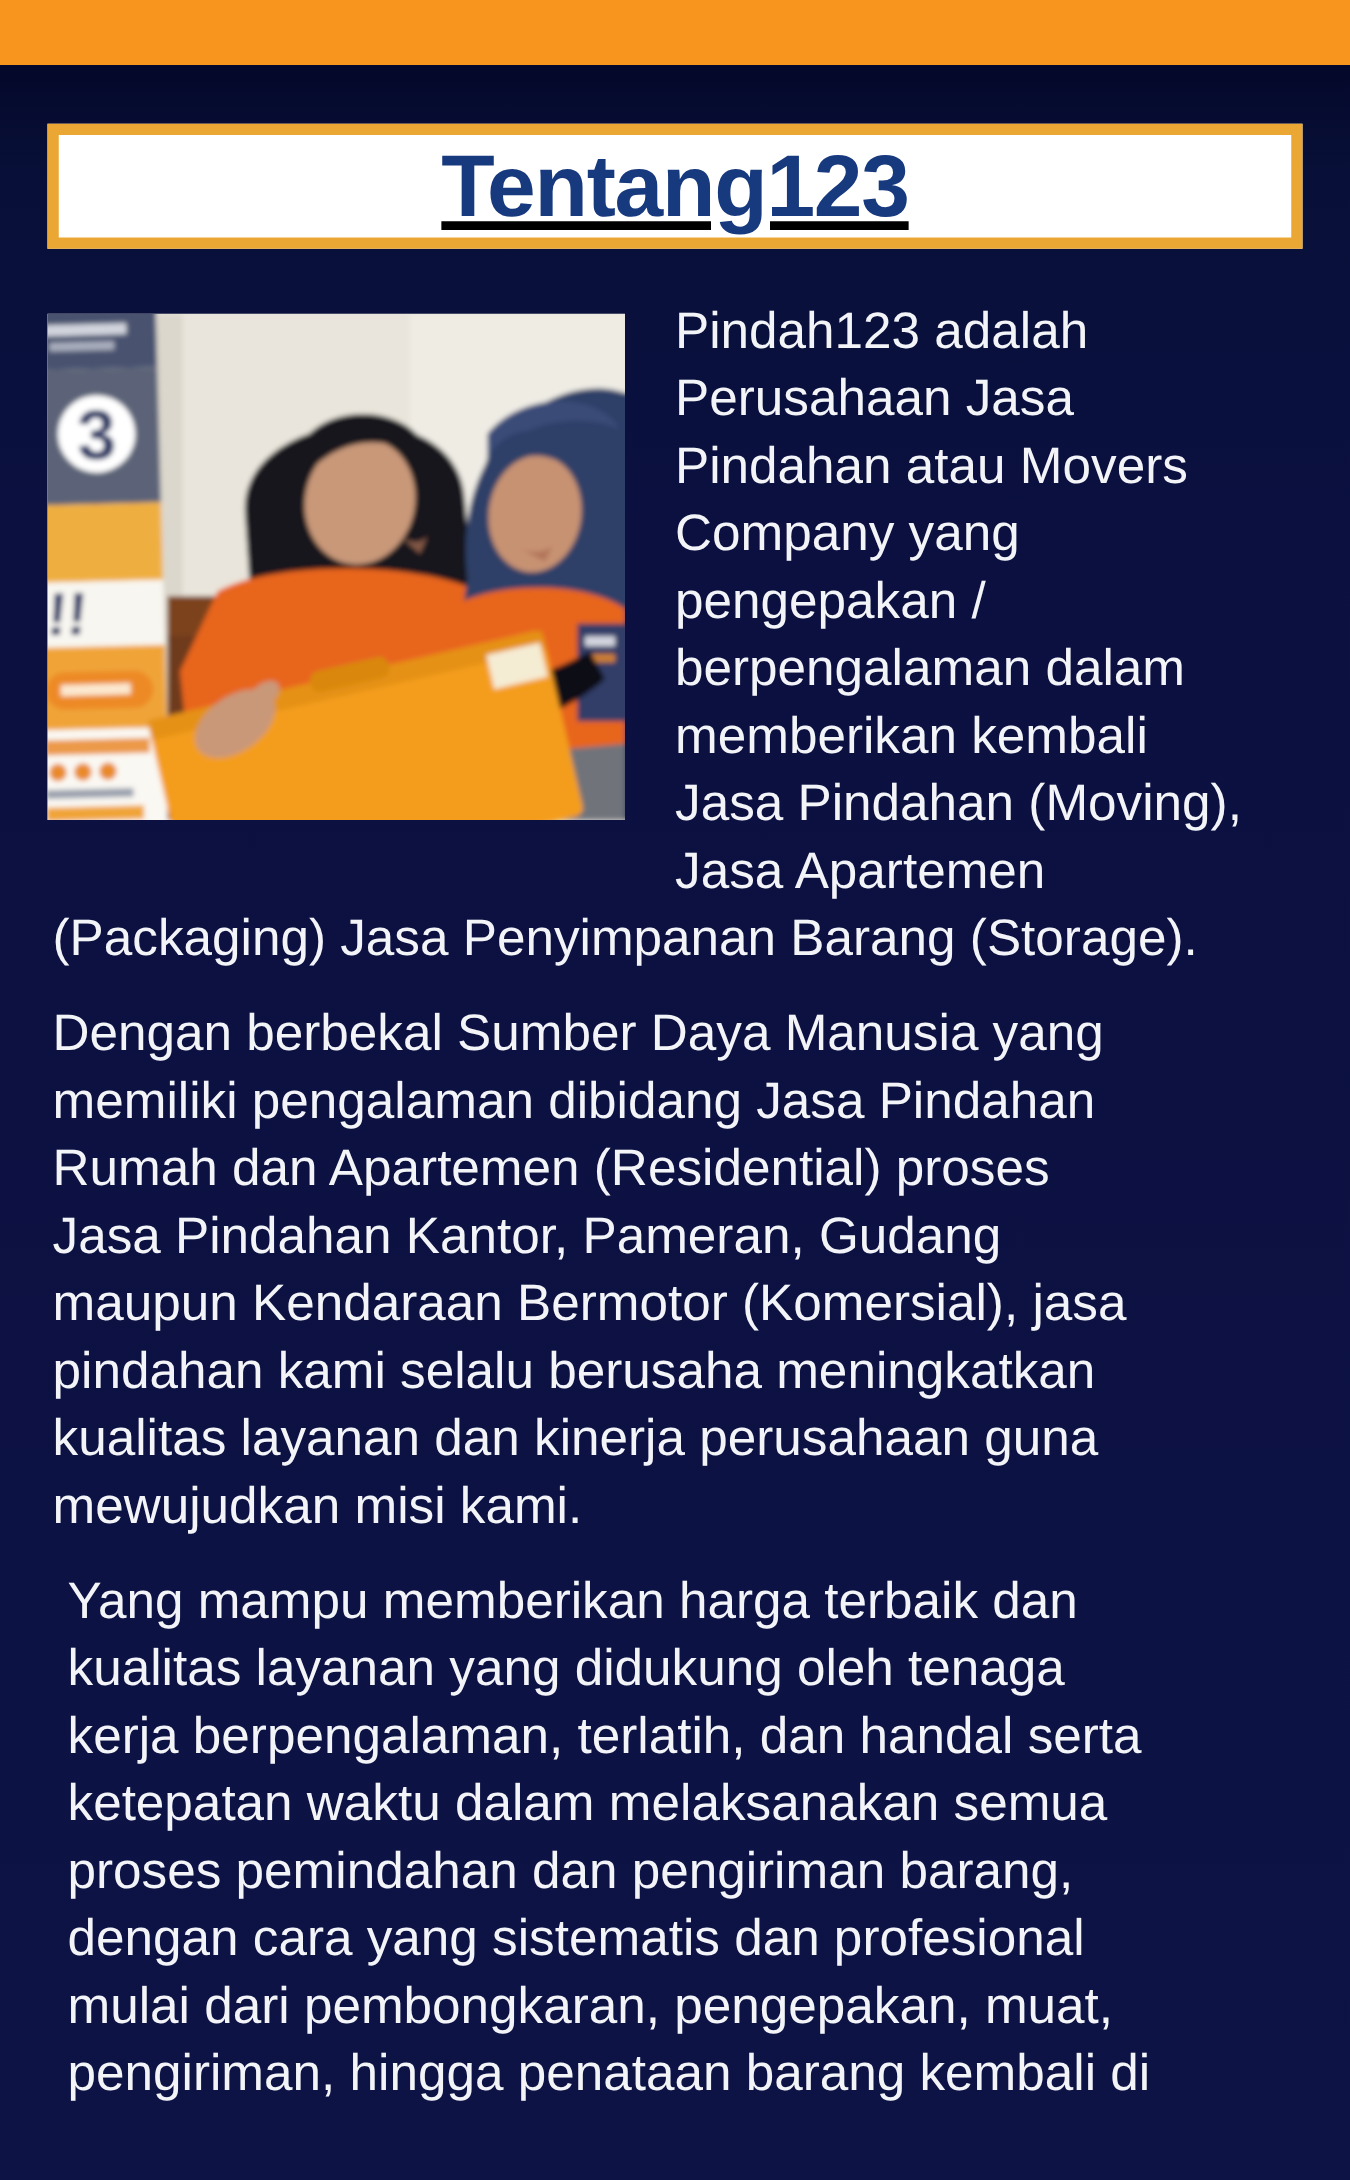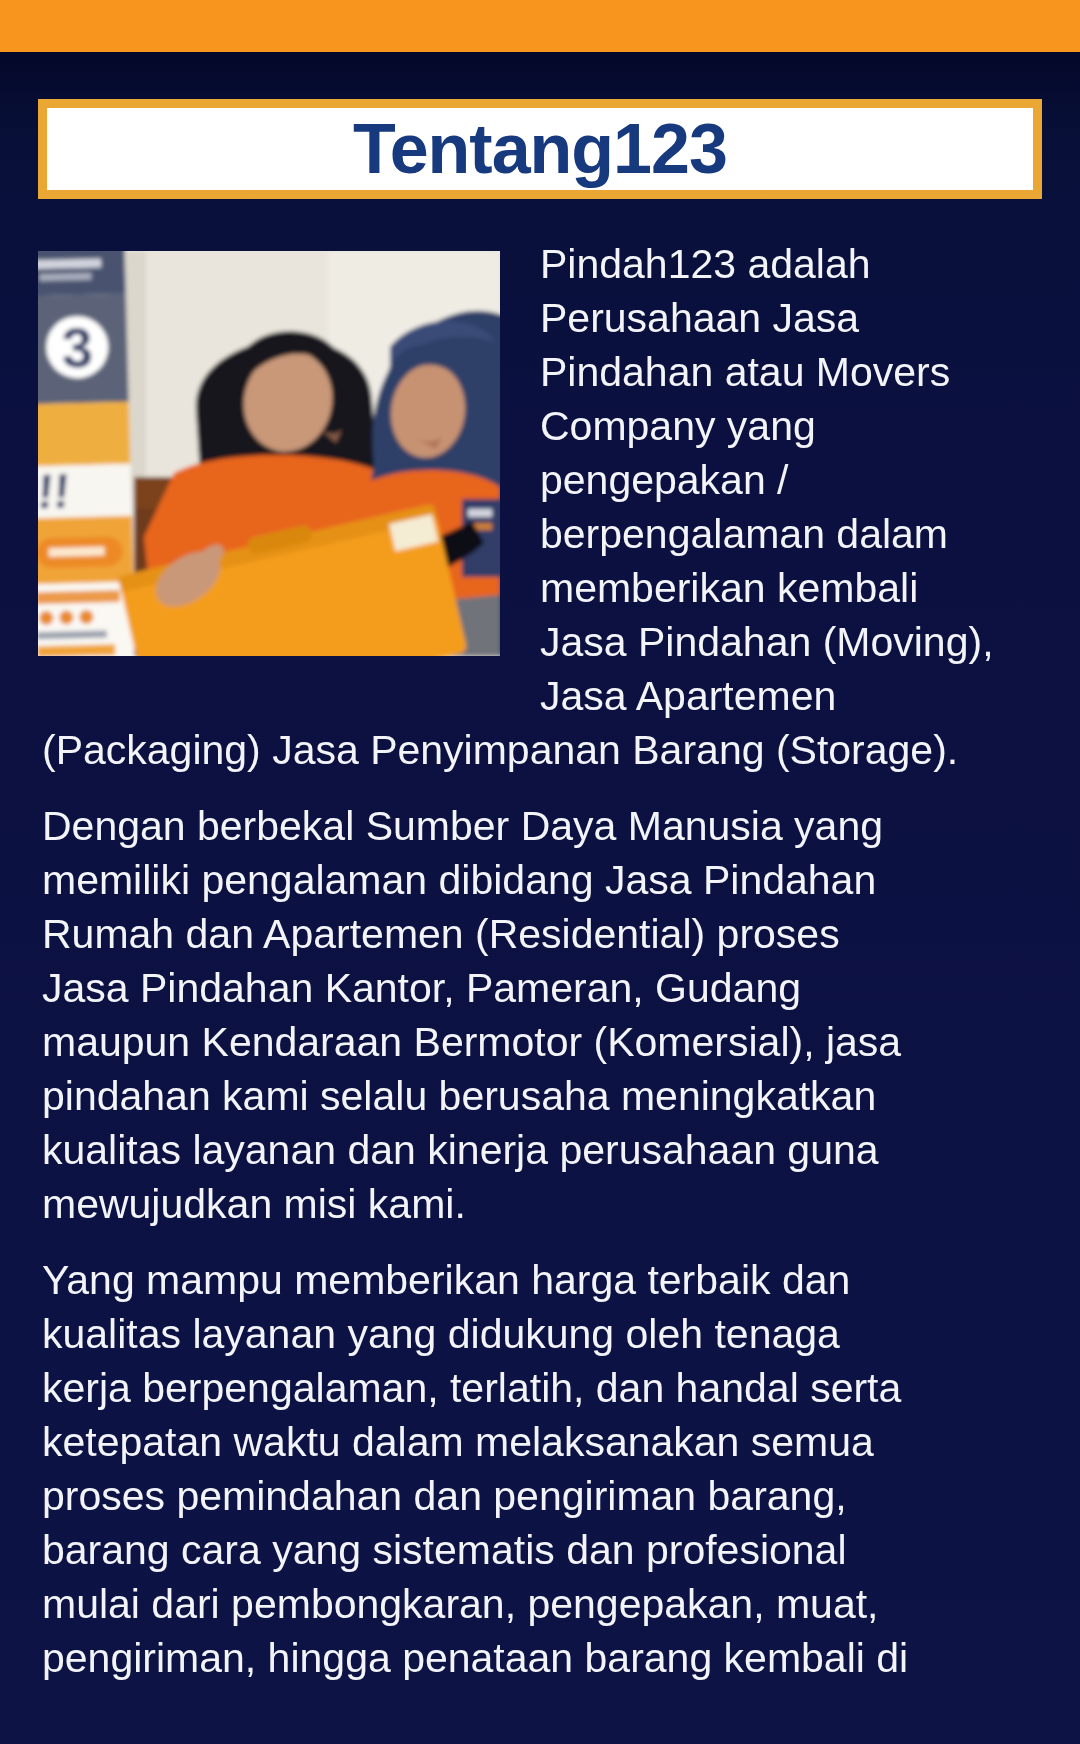--- a/index.html
+++ b/index.html
@@ -16,40 +16,40 @@
     font-family:"Liberation Sans","DejaVu Sans",sans-serif;
   }
   .top-bar{
     width:1080px;height:52px;background:var(--top-bar);
   }
   .title-box{
     margin:47px 38px 38px 38px;
     height:82px;
     background:#FFFFFF;
     border:9px solid var(--gold);
-    display:flex;align-items:center;justify-content:center;
+    display:flex;align-items:center;justify-content:center;text-decoration:underline;
   }
   .title-text{
     font-size:70px;font-weight:bold;color:var(--title-blue);
     letter-spacing:-1px;line-height:82px;white-space:nowrap;
   }
   .content{
     margin:0 42px;
     color:var(--text-color);
     font-size:41px;line-height:54px;font-weight:400;
   }
   .photo-wrap{
     float:left;
     width:462px;height:405px;
     margin:14px 40px 22px -4px;
     overflow:hidden;
     background:#E9E5DC;
   }
   .para{margin:0 0 22px 0;}
-  .para:last-child{margin-bottom:0;}
+  .para:last-child{margin-bottom:0;margin-left:12px;}
   .line{min-height:54px;}
 </style>
 </head>
 <body>
 
 <div class="top-bar"></div>
 
 <div class="title-box">
   <div class="title-text">Tentang123</div>
 </div>
@@ -165,18 +165,18 @@
       <div class="line">pindahan kami selalu berusaha meningkatkan</div>
       <div class="line">kualitas layanan dan kinerja perusahaan guna</div>
       <div class="line">mewujudkan misi kami.</div>
     </div>
   <div class="para">
       <div class="line">Yang mampu memberikan harga terbaik dan</div>
       <div class="line">kualitas layanan yang didukung oleh tenaga</div>
       <div class="line">kerja berpengalaman, terlatih, dan handal serta</div>
       <div class="line">ketepatan waktu dalam melaksanakan semua</div>
       <div class="line">proses pemindahan dan pengiriman barang,</div>
-      <div class="line">barang cara yang sistematis dan profesional</div>
+      <div class="line">dengan cara yang sistematis dan profesional</div>
       <div class="line">mulai dari pembongkaran, pengepakan, muat,</div>
       <div class="line">pengiriman, hingga penataan barang kembali di</div>
     </div>
 
 </div>
 
 </body></html>

